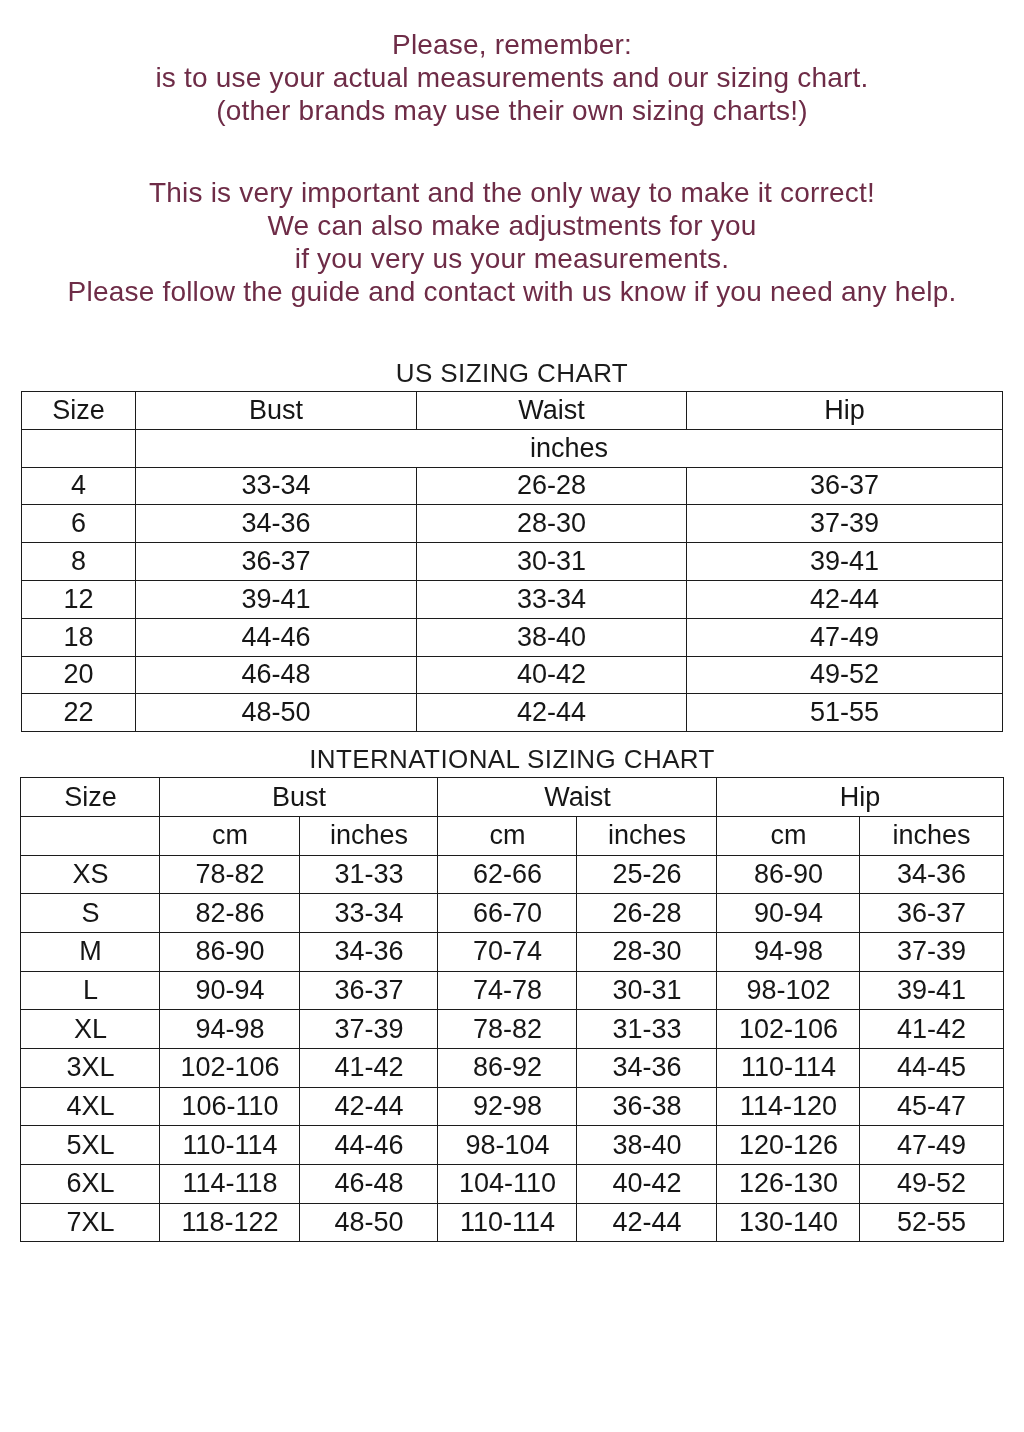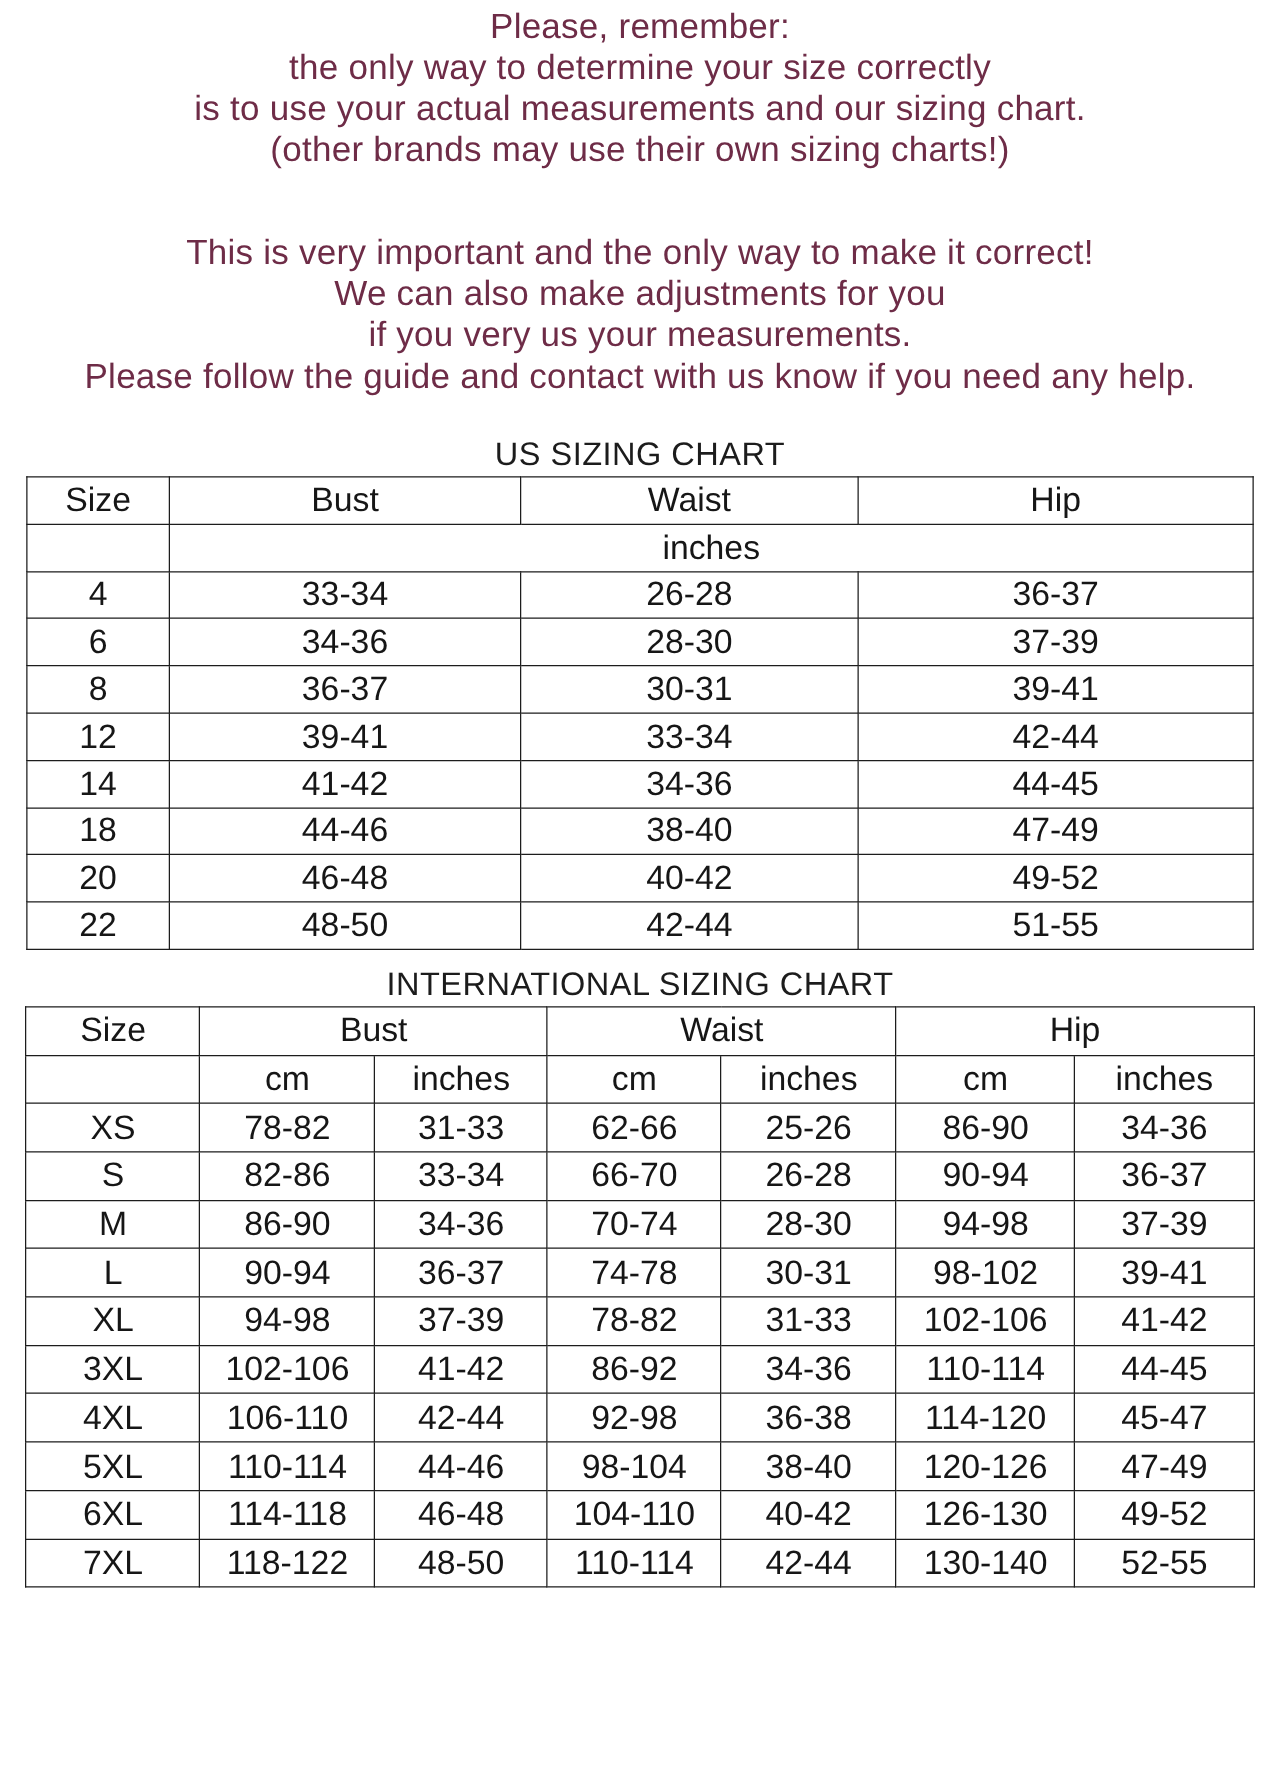--- a/index.html
+++ b/index.html
@@ -14,31 +14,31 @@
     overflow: hidden;
   }
   .intro {
     text-align: center;
     color: var(--intro-text, #6e2c47);
     font-size: 28px;
     line-height: 33px;
     font-weight: 300;
     letter-spacing: 0.2px;
   }
-  .intro-block-1 { padding-top: 4px; }
+  .intro-block-1 { padding-top: 28px; }
   .intro-block-2 { margin-top: 49px; }
   .chart-title {
     text-align: center;
     color: #1c1c1c;
     font-size: 26px;
     line-height: 30px;
     font-weight: 400;
     letter-spacing: 0.4px;
   }
-  .us-title   { margin-top: 31px; margin-bottom: 3px; }
+  .us-title   { margin-top: 50px; margin-bottom: 3px; }
   .intl-title { margin-top: 12px; margin-bottom: 3px; }
   table {
     border-collapse: collapse;
     table-layout: fixed;
     margin: 0 auto;
   }
   td {
     border: 1.6px solid #1c1c1c;
     text-align: center;
     vertical-align: middle;
@@ -52,21 +52,20 @@
   .us-table tr   { height: 37.8px; }
   .intl-table tr { height: 38.7px; }
 </style>
 </head>
 <body>
 
 <div>
 
   <div class="intro intro-block-1">
     <div>Please, remember:</div>
-    <div>the only way to determine your size correctly</div>
     <div>is to use your actual measurements and our sizing chart.</div>
     <div>(other brands may use their own sizing charts!)</div>
   </div>
 
   <div class="intro intro-block-2">
     <div>This is very important and the only way to make it correct!</div>
     <div>We can also make adjustments for you</div>
     <div>if you very us your measurements.</div>
     <div>Please follow the guide and contact with us know if you need any help.</div>
   </div>
@@ -107,26 +106,20 @@
       <td>8</td>
       <td>36-37</td>
       <td>30-31</td>
       <td>39-41</td>
     </tr>
     <tr>
       <td>12</td>
       <td>39-41</td>
       <td>33-34</td>
       <td>42-44</td>
-    </tr>
-    <tr>
-      <td>14</td>
-      <td>41-42</td>
-      <td>34-36</td>
-      <td>44-45</td>
     </tr>
     <tr>
       <td>18</td>
       <td>44-46</td>
       <td>38-40</td>
       <td>47-49</td>
     </tr>
     <tr>
       <td>20</td>
       <td>46-48</td>

